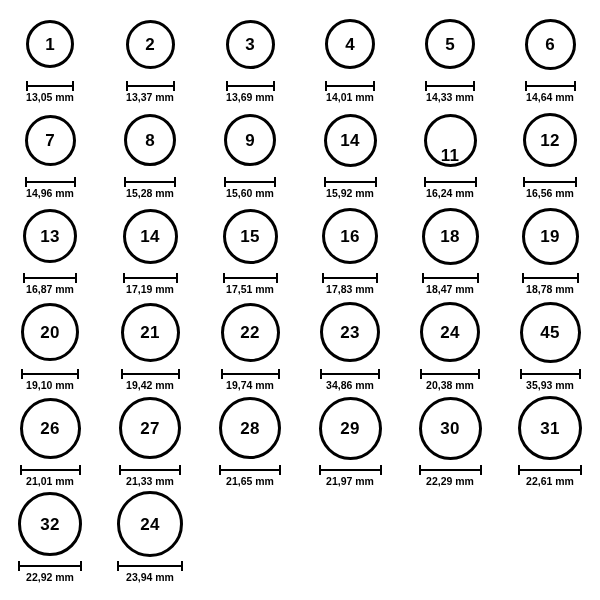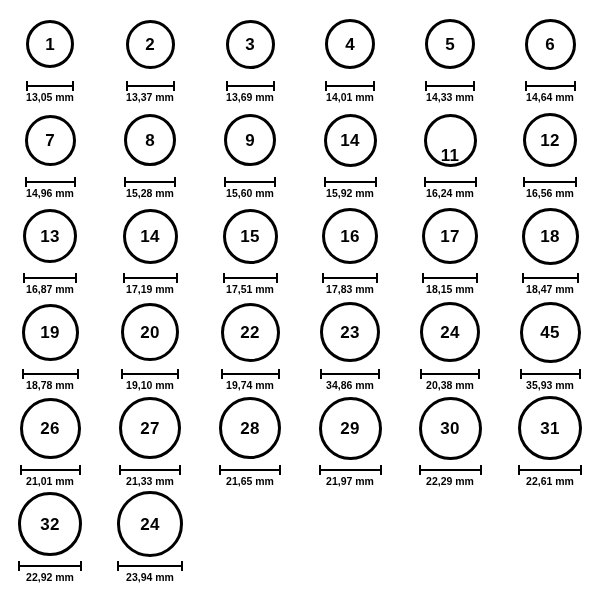--- a/index.html
+++ b/index.html
@@ -295,33 +295,20 @@
         </div>
         <div class="measure" style="width: 56px;">
           <div class="bar"></div>
           <div class="cap left"></div>
           <div class="cap right"></div>
         </div>
         <div class="mm">17,83 mm</div>
       </div>
       <div class="cell">
         <div class="ring-wrap">
-          <div class="ring" style="width: 56px; height: 56px;">
-            <span class="ring-label">17</span>
-          </div>
-        </div>
-        <div class="measure" style="width: 56px;">
-          <div class="bar"></div>
-          <div class="cap left"></div>
-          <div class="cap right"></div>
-        </div>
-        <div class="mm">18,15 mm</div>
-      </div>
-      <div class="cell">
-        <div class="ring-wrap">
           <div class="ring" style="width: 57px; height: 57px; justify-content: center;">
             <span class="ring-label">18</span>
           </div>
         </div>
         <div class="measure" style="width: 57px;">
           <div class="bar"></div>
           <div class="cap left"></div>
           <div class="cap right"></div>
         </div>
         <div class="mm">18,47 mm</div>
@@ -344,20 +331,33 @@
           <div class="ring" style="width: 58px; height: 58px;">
             <span class="ring-label">20</span>
           </div>
         </div>
         <div class="measure" style="width: 58px;">
           <div class="bar"></div>
           <div class="cap left"></div>
           <div class="cap right"></div>
         </div>
         <div class="mm">19,10 mm</div>
+      </div>
+      <div class="cell">
+        <div class="ring-wrap">
+          <div class="ring" style="width: 59px; height: 59px;">
+            <span class="ring-label">21</span>
+          </div>
+        </div>
+        <div class="measure" style="width: 59px;">
+          <div class="bar"></div>
+          <div class="cap left"></div>
+          <div class="cap right"></div>
+        </div>
+        <div class="mm">19,42 mm</div>
       </div>
       <div class="cell">
         <div class="ring-wrap">
           <div class="ring" style="width: 59px; height: 59px;">
             <span class="ring-label">22</span>
           </div>
         </div>
         <div class="measure" style="width: 59px;">
           <div class="bar"></div>
           <div class="cap left"></div>

